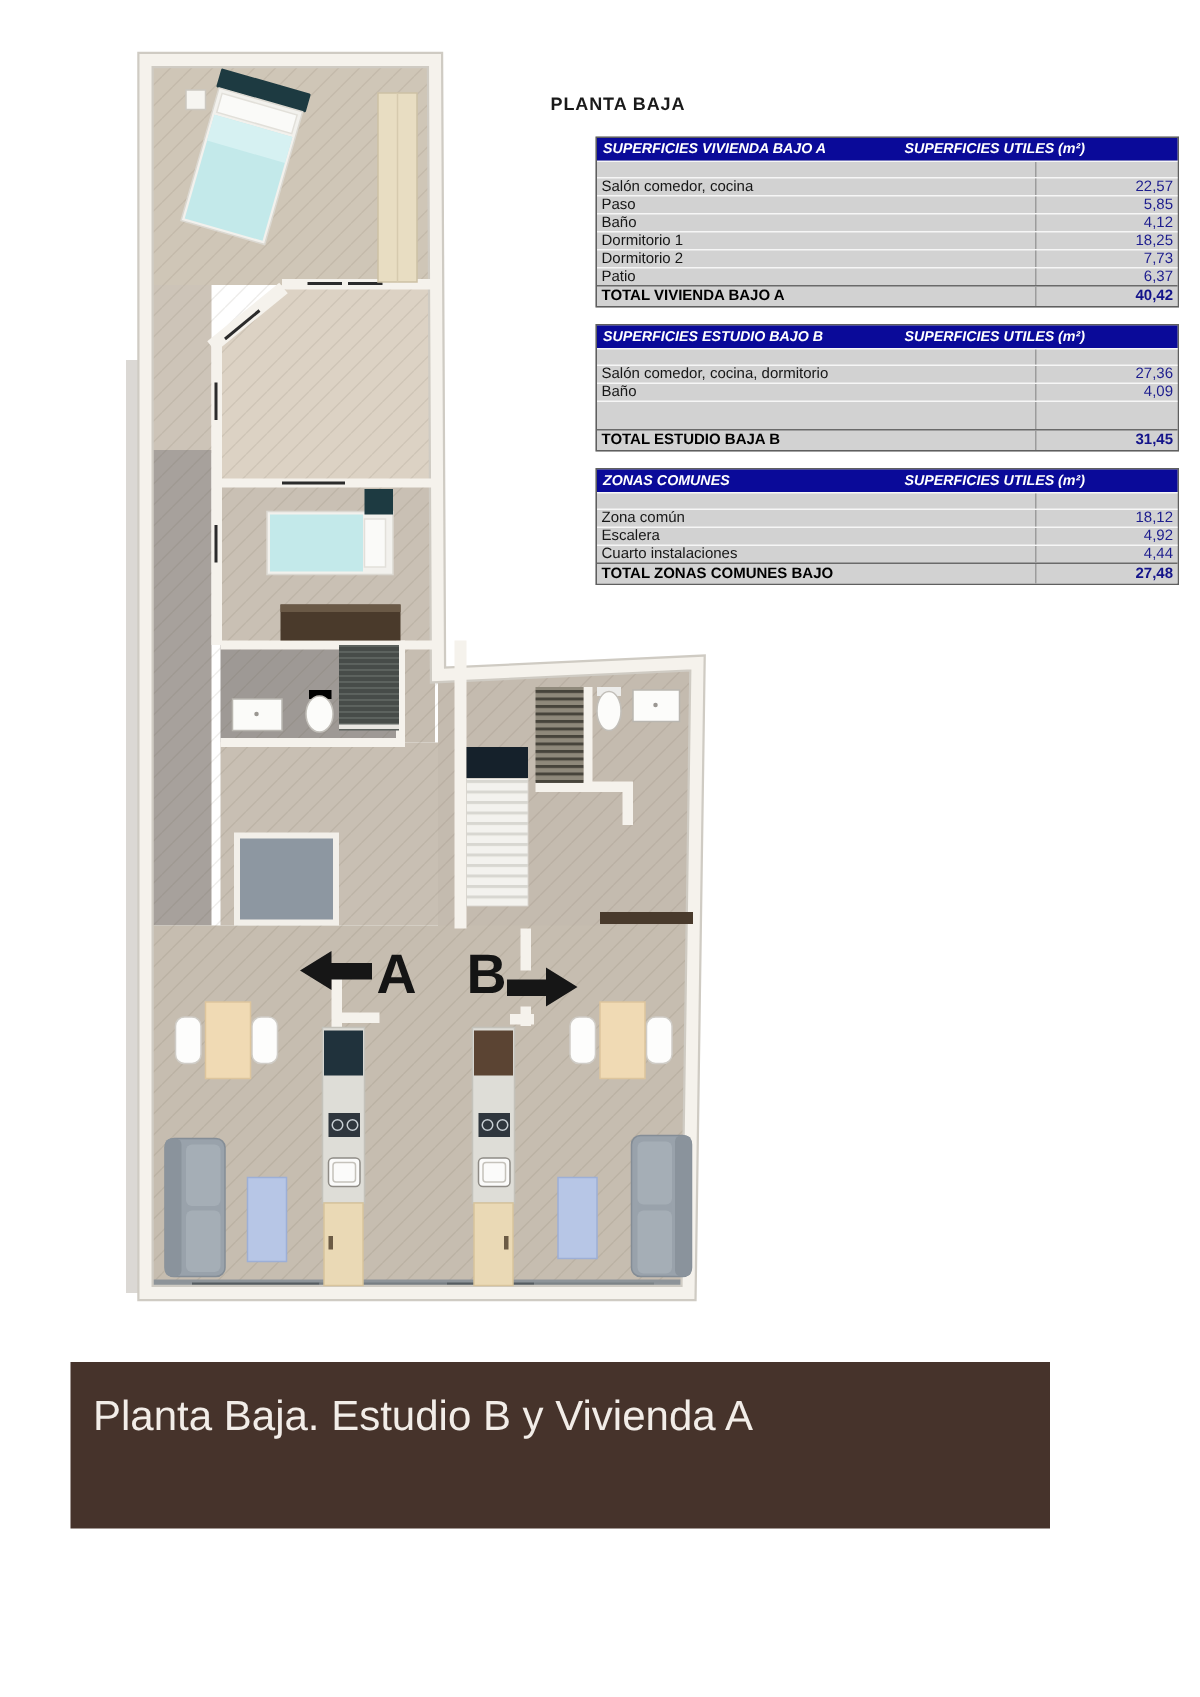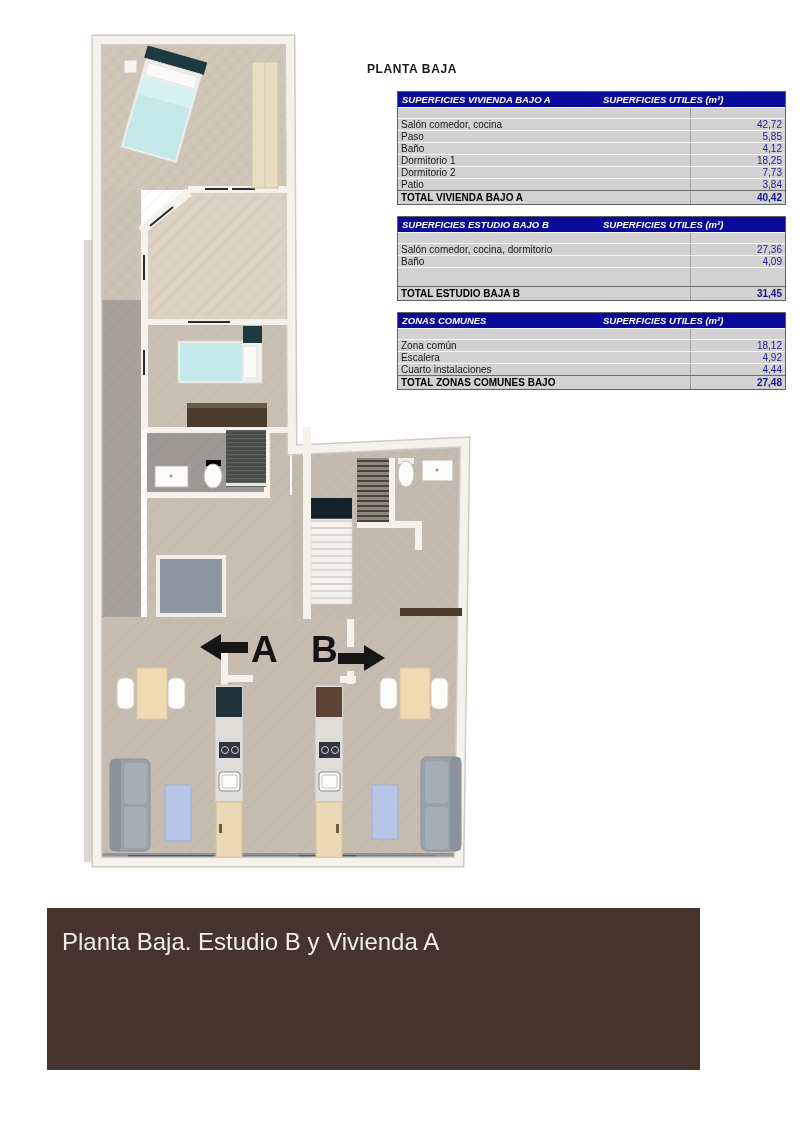--- a/index.html
+++ b/index.html
@@ -16,22 +16,22 @@
   .th-right{position:absolute;left:205px;top:0;}
   .trow{display:flex;background:#d2d2d2;border-top:1px solid #f6f6f6;height:11px;line-height:11px;}
   .trow .tlabel{width:289px;padding-left:3px;color:#161616;white-space:nowrap;overflow:hidden;}
   .trow .tval{flex:1;text-align:right;padding-right:3px;color:#1d1d8e;border-left:1px solid #9c9c9c;}
   .trow.spacer{height:10px;}
   .trow.blank{height:18px;}
   .trow.total{font-weight:bold;border-top:1px solid #6a6a6a;height:13px;line-height:13px;}
   .trow.total .tlabel{color:#000;}
   .trow.total .tval{color:#14148a;}
   .floorplan{position:absolute;left:80px;top:30px;}
-  .banner{position:absolute;left:47px;top:908px;width:653px;height:162px;background:#46332b;
-        color:#f2ede8;font-size:24px;box-sizing:border-box;padding:20px 0 0 15px;
+  .banner{position:absolute;left:47px;top:908px;width:653px;height:111px;background:#46332b;
+        color:#f2ede8;font-size:28px;box-sizing:border-box;padding:20px 0 0 15px;
         white-space:nowrap;}
 </style>
 </head>
 <body>
 
 <div class="page">
 
   <svg class="floorplan" width="400" height="845" viewBox="0 0 400 845" xmlns="http://www.w3.org/2000/svg">
     <defs>
       <pattern id="hb" patternUnits="userSpaceOnUse" width="14" height="14">
@@ -221,41 +221,41 @@
       <div class="thead">
         <span class="th-left">SUPERFICIES VIVIENDA BAJO A</span>
         <span class="th-right">SUPERFICIES UTILES  (m²)</span>
       </div>
       <div class="trow spacer">
           <span class="tlabel"></span>
           <span class="tval"></span>
         </div>
       <div class="trow">
           <span class="tlabel">Salón comedor, cocina</span>
-          <span class="tval">42,72</span>
+          <span class="tval">22,57</span>
         </div>
       <div class="trow">
           <span class="tlabel">Paso</span>
           <span class="tval">5,85</span>
         </div>
       <div class="trow">
           <span class="tlabel">Baño</span>
           <span class="tval">4,12</span>
         </div>
       <div class="trow">
           <span class="tlabel">Dormitorio 1</span>
           <span class="tval">18,25</span>
         </div>
       <div class="trow">
           <span class="tlabel">Dormitorio 2</span>
           <span class="tval">7,73</span>
         </div>
       <div class="trow">
           <span class="tlabel">Patio</span>
-          <span class="tval">3,84</span>
+          <span class="tval">6,37</span>
         </div>
       <div class="trow total">
           <span class="tlabel">TOTAL VIVIENDA BAJO A</span>
           <span class="tval">40,42</span>
         </div>
     </div>
 
     <div class="stable">
       <div class="thead">
         <span class="th-left">SUPERFICIES ESTUDIO BAJO B</span>

